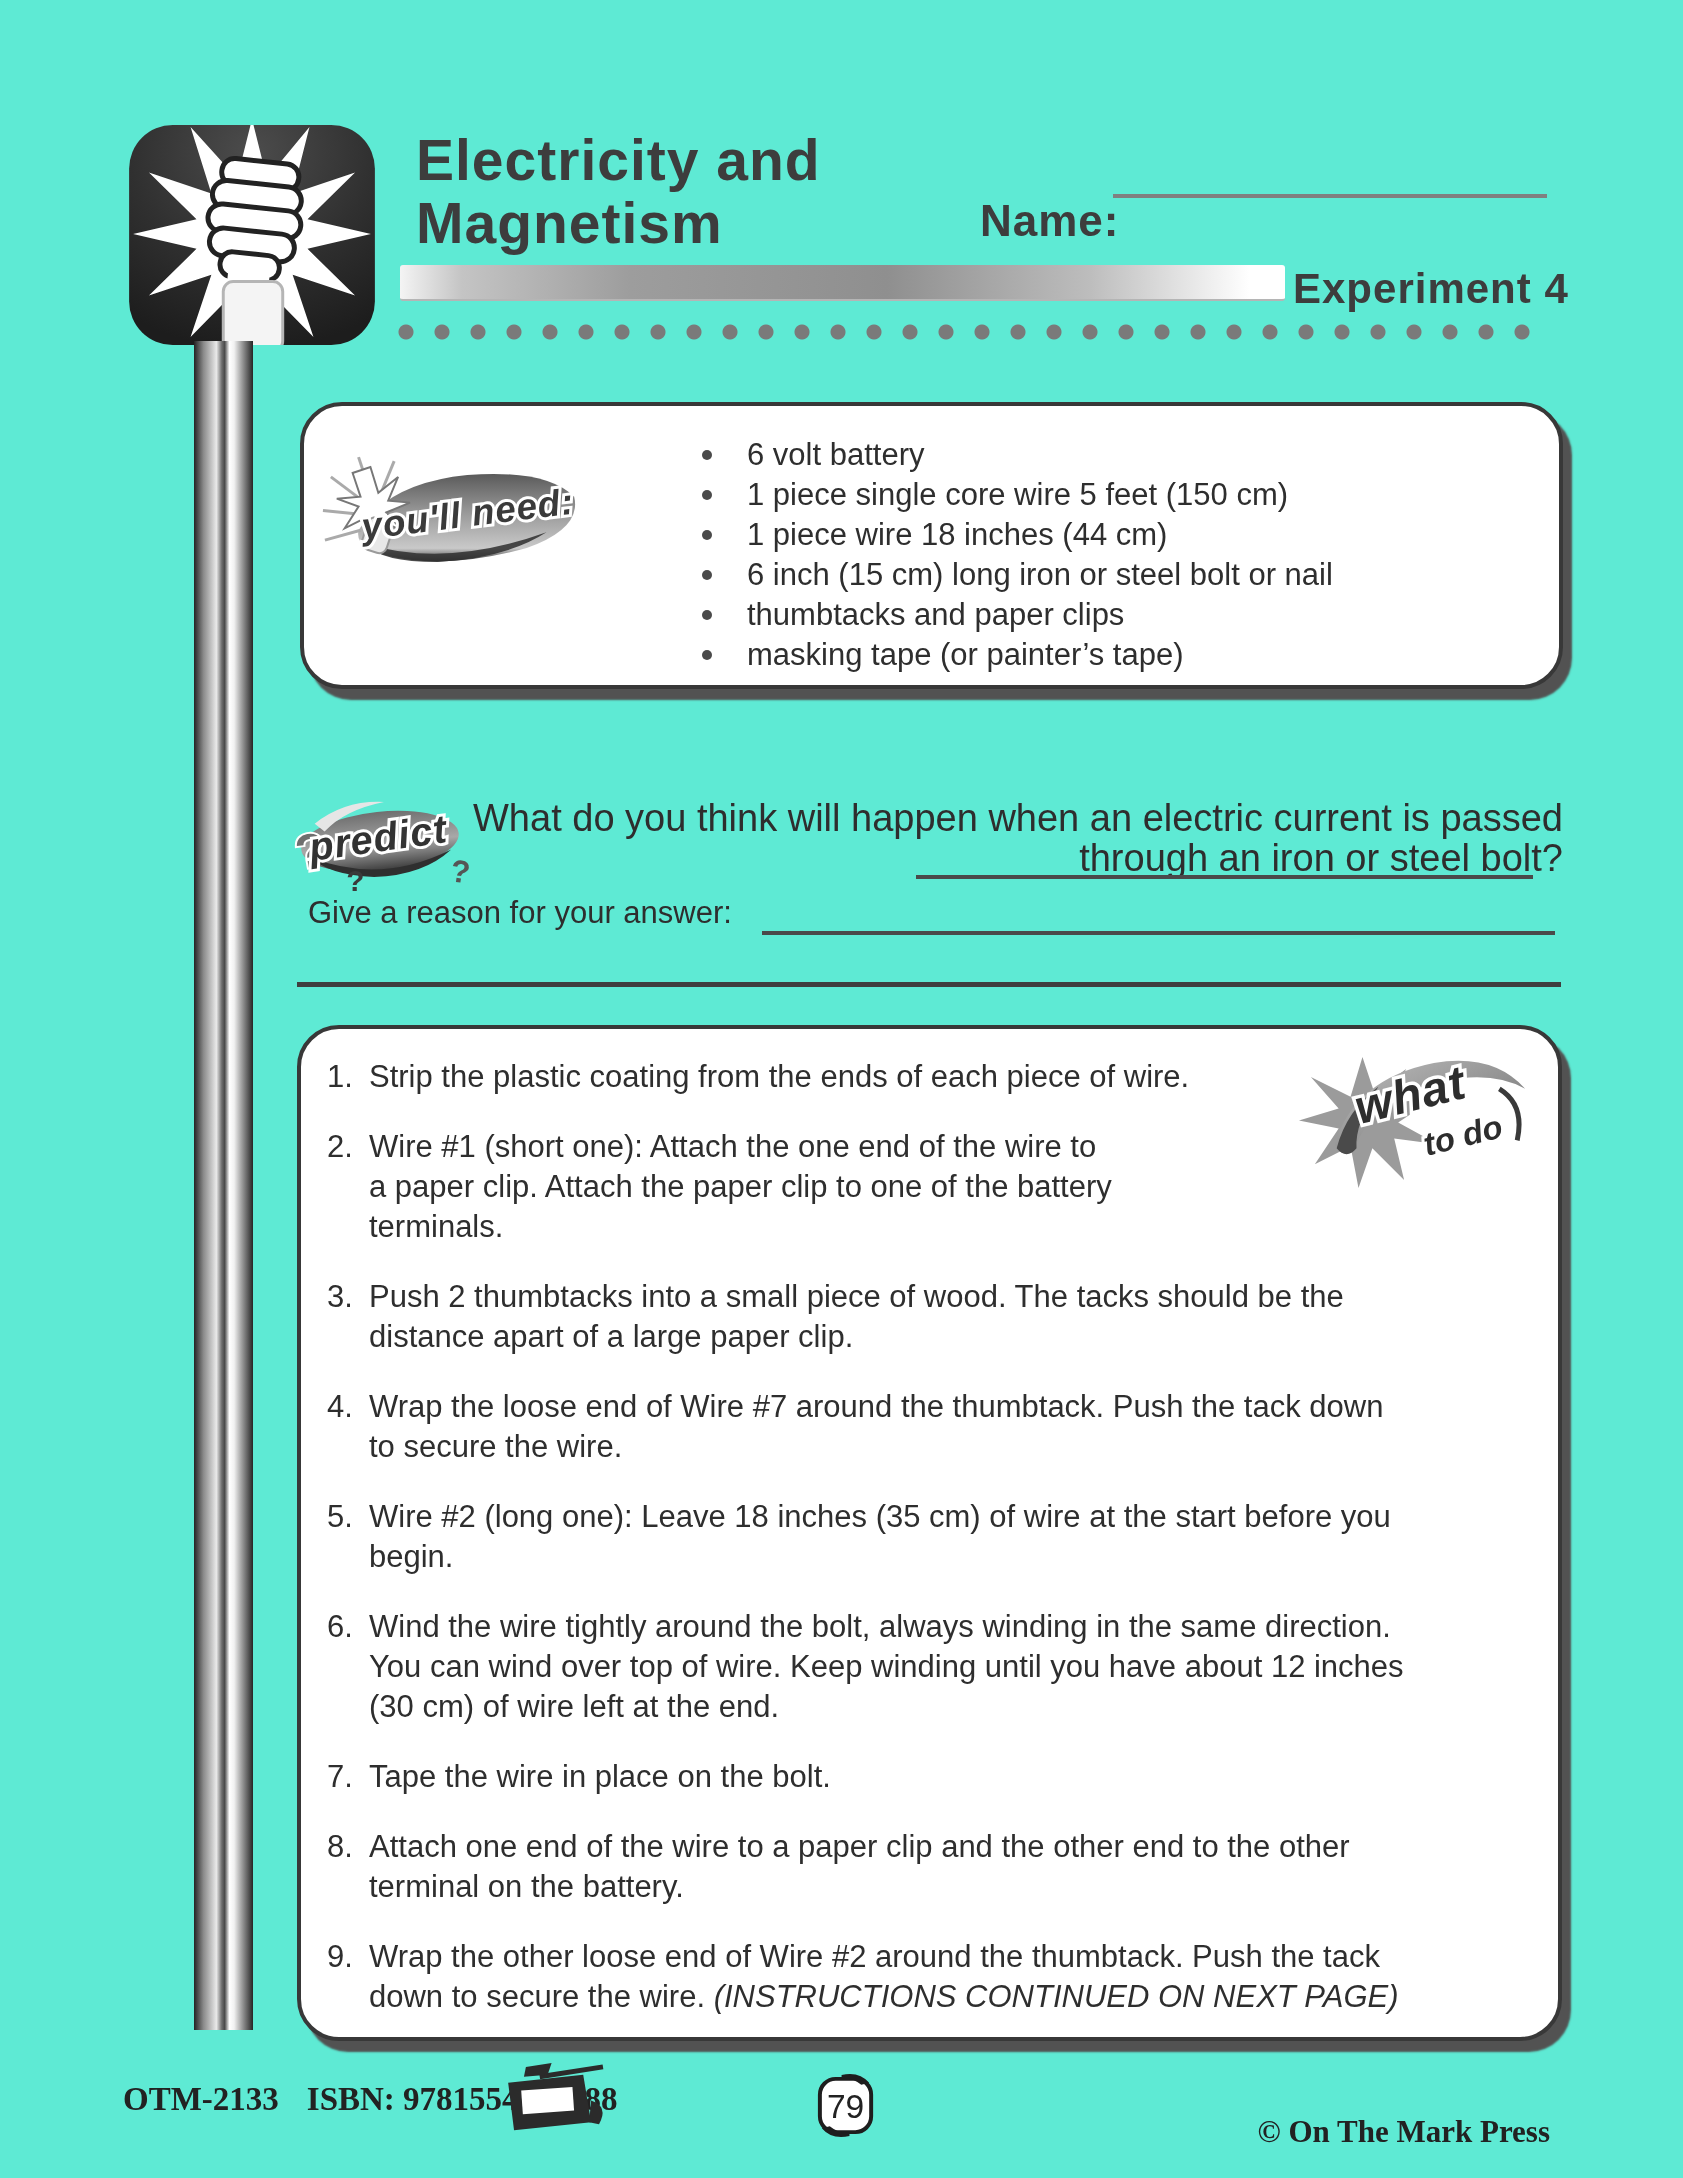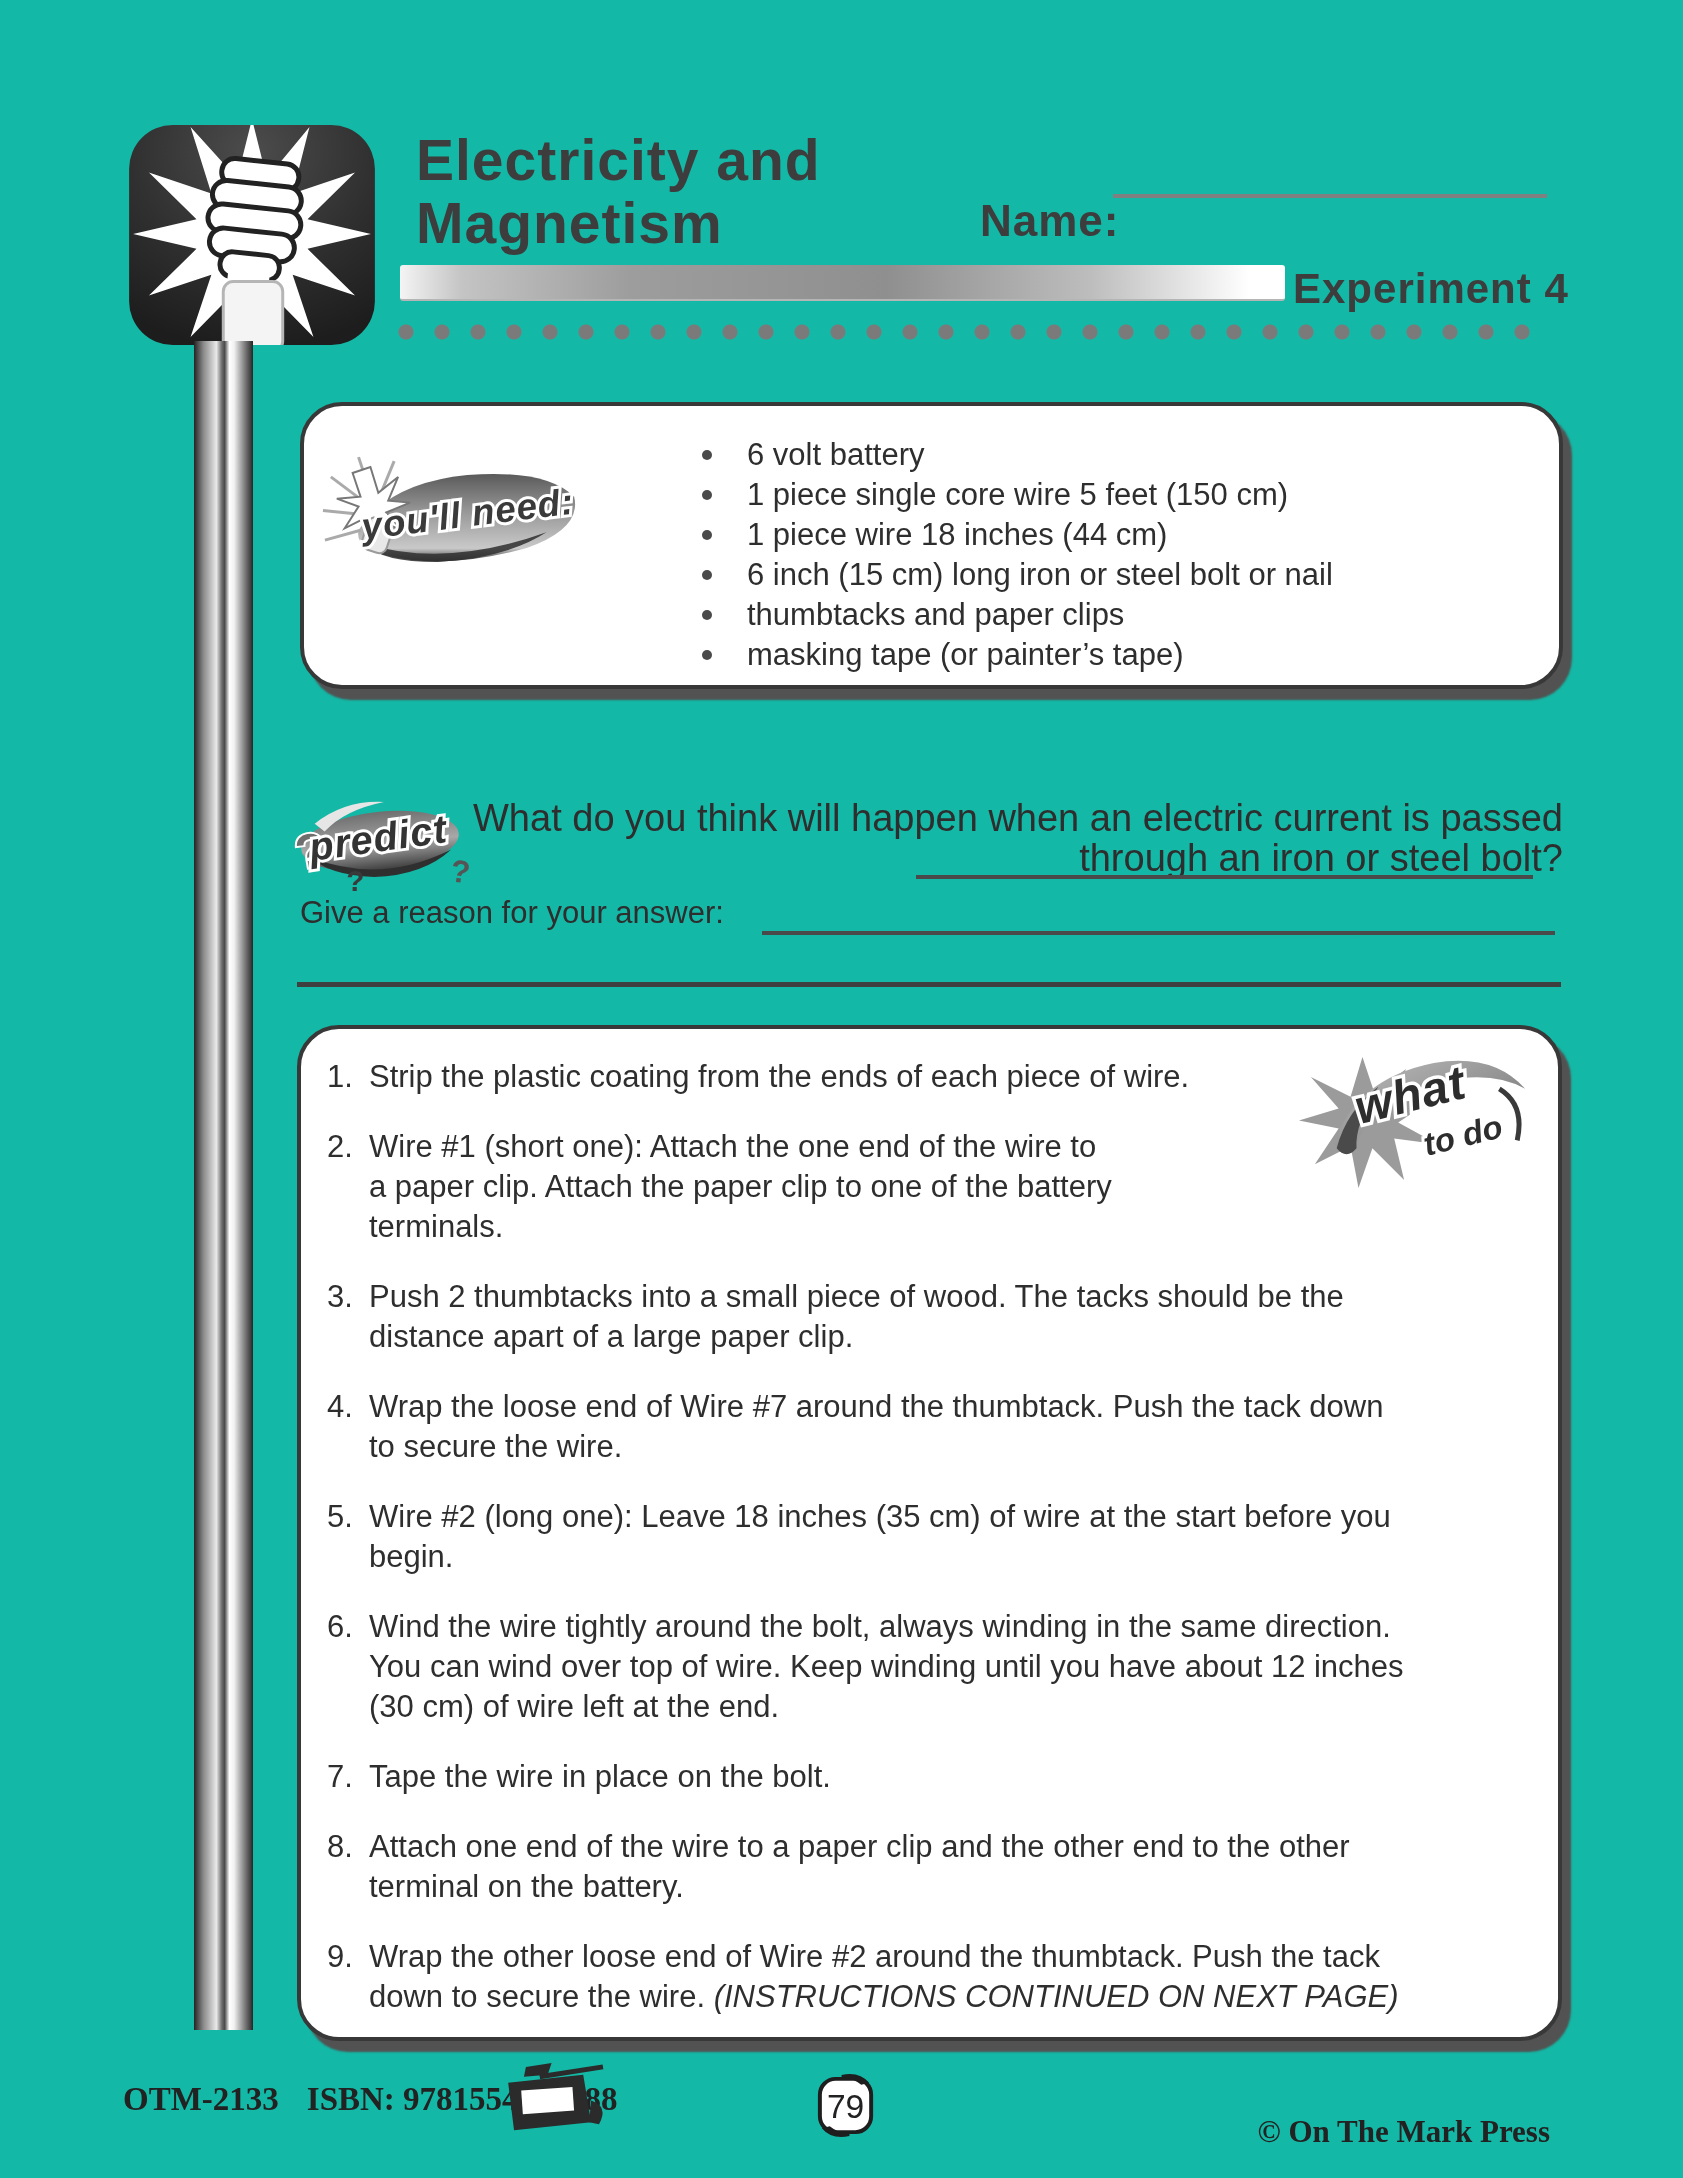--- a/index.html
+++ b/index.html
@@ -1,16 +1,16 @@
 <!DOCTYPE html>
 <html><head>
 <meta charset="utf-8">
 <style>
   html,body{margin:0;padding:0;background:#fff;}
-  #page{position:relative;width:1683px;height:2178px;background:#14b8a6;overflow:hidden;
+  #page{position:relative;width:1683px;height:2178px;background:#5eead4;overflow:hidden;
         font-family:"Liberation Sans",sans-serif;color:#2e2e2e;}
   .abs{position:absolute;}
 
   
   .title{left:416px;top:129px;font-size:57px;line-height:63px;font-weight:700;color:#3d3d3d;letter-spacing:1px;}
   .name-row-label{left:980px;top:149px;font-size:44px;font-weight:700;color:#3d3d3d;letter-spacing:1px;margin-top:47px;}
   .name-line{left:1113px;top:194px;width:434px;height:4px;background:#808080;}
   .grad-bar{left:400px;top:265px;width:885px;height:34px;
     background:linear-gradient(to right,#f4f4f4 0%,#c4c4c4 7%,#9d9d9d 26%,#8f8f8f 55%,#bdbdbd 78%,#ffffff 96%);
     border-bottom:2px solid #b5b5b5;border-radius:3px;}
@@ -30,21 +30,21 @@
 
   
   .materials-list{left:683px;top:428px;margin:7px;padding:0;list-style:none;font-size:31px;line-height:40px;}
   .materials-list li{position:relative;padding-left:57px;}
   .materials-list li::before{content:"";position:absolute;left:12px;top:15px;width:10px;height:10px;border-radius:50%;background:#4a4a4a;}
 
   
   .intro{left:300px;top:701px;font-size:31px;line-height:41px;white-space:pre-line;}
   .predict-q{left:473px;top:798px;font-size:38px;line-height:40px;white-space:pre-line;text-align:right;}
   .predict-line{left:916px;top:875px;width:617px;height:4px;background:#4a4a4a;}
-  .reason-label{left:300px;top:895px;font-size:31px;}
+  .reason-label{left:308px;top:895px;font-size:31px;}
   .reason-line{left:762px;top:931px;width:793px;height:4px;background:#4a4a4a;}
   .reason-line2{left:297px;top:982px;width:1264px;height:5px;background:#3f3f3f;}
 
   
   .steps{left:327px;top:1057px;width:1213px;font-size:31px;line-height:40px;}
   .step{display:flex;margin-bottom:30px;}
   .step-num{flex:0 0 42px;}
   .step-text{white-space:pre-line;}
   .step-note{font-style:italic;}
 

